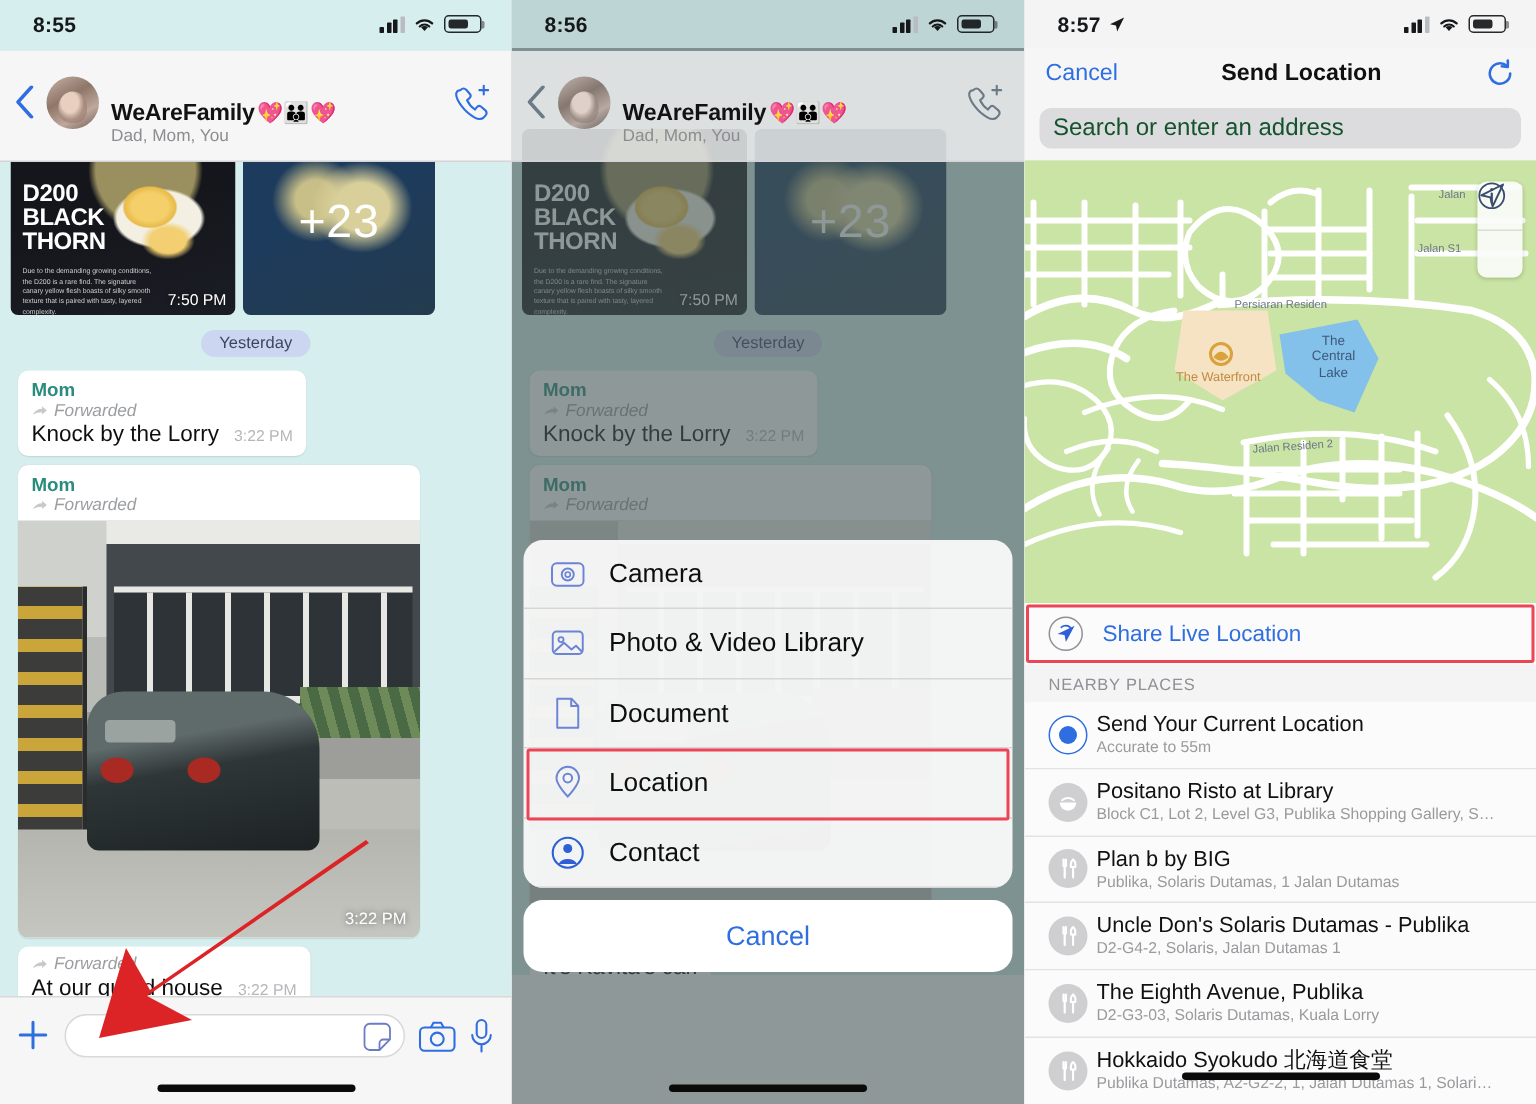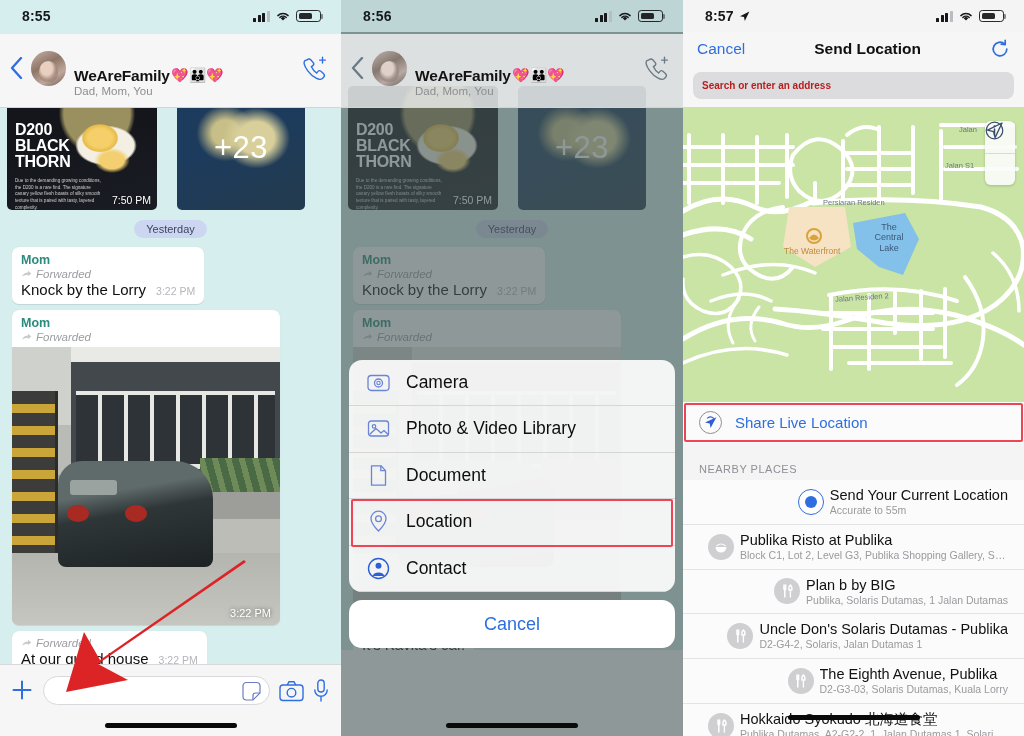--- a/index.html
+++ b/index.html
@@ -55,21 +55,21 @@
   .ch-text { flex: 1 1 auto; min-width: 0; line-height: 1.12; }
   .ch-title { font-size: 15.5px; font-weight: bold; color: #121212; letter-spacing: -.2px; display:flex; align-items:center; gap:2px;margin-top:29px;}
   .ch-emoji { font-size: 14px; letter-spacing: 0px; }
   .ch-sub { font-size: 11.5px; color: #8b8d90; margin-top: 1px; }
   .call-icon { width: 28px; height: 26px; flex: 0 0 auto; }
 
   
   .chat-body { position: relative; background: #d6eeee; height: calc(736px - 34px - 52px); overflow: hidden; }
   .p1 .chat-body { height: 736px; }
 
-  .media-row { display: flex; gap: 20px; padding: 0 0 0 7px; border-radius: 27px; }
+  .media-row { display: flex; gap: 5px; padding: 0 0 0 7px; border-radius: 27px; }
   .media-card { position: relative; border-radius: 5px; overflow: hidden; }
   .media-a { width: 150px; height: 124px;
      background:
        radial-gradient(ellipse at 62% 42%, #f5d06a 0 9%, #e8bb4a 13%, rgba(0,0,0,0) 14%),
        radial-gradient(ellipse at 70% 60%, #f3cf71 0 8%, rgba(0,0,0,0) 12%),
        radial-gradient(ellipse at 66% 48%, #f3efe2 0 20%, rgba(0,0,0,0) 22%),
        radial-gradient(ellipse at 60% 22%, #9a8f5e 0 26%, rgba(0,0,0,0) 30%),
        linear-gradient(165deg,#14161c 0 42%, #1b1d24 100%);
   }
   .media-b { width: 128px; height: 124px;
@@ -143,37 +143,37 @@
   .cancel-label { font-size:18px; color:#2f6ee0; font-weight:500; }
   .hl-box { position:absolute; border: 2px solid #ed4456; border-radius: 2px; pointer-events:none; }
 
   
   .loc-nav { height: 34px; display:flex; align-items:center; justify-content:space-between; padding: 0 14px; background:#f6f6f6;}
   .nav-cancel { font-size: 15.5px; color: #2f6ee0; }
   .nav-title { font-size: 15.5px; font-weight: bold; color: #101010; }
   .nav-refresh { width: 20px; height: 20px; }
   .search-wrap { background:#f6f6f6; padding: 6px 10px 8px; }
   .search-field { height: 27px; background:#dcdcdf; border-radius: 8px; display:flex; align-items:center; padding: 0 9px; }
-  .search-ph { font-size: 10px; color: #b91c1c; font-weight: bold; }
+  .search-ph { font-size: 16px; color: #14532d; }
 
   .map { position:relative; height: 295px; background:#c6e2a0; overflow:hidden; }
   .map svg { position:absolute; inset:0; }
   .map-ctrl { position:absolute; right:9px; top:14px; width:30px; background: rgba(250,252,248,.92); border-radius:6px;
      box-shadow:0 1px 3px rgba(0,0,0,.18); }
   .map-ctrl div { height:32px; display:flex; align-items:center; justify-content:center; }
   .map-ctrl div+div { border-top:.5px solid #d8ddd2; }
   .map-label { position:absolute; font-size:7.5px; color:#6c7687; white-space:nowrap; }
   .lake-label { position:absolute; font-size:9px; color:#3d5a7a; text-align:center; line-height:1.15;}
   .wf-label { position:absolute; font-size:8.5px; color:#c08a3e; font-weight:500; }
 
   .live-row { height: 41px; display:flex; align-items:center; gap:13px; padding: 0 16px; background:#fbfbfb; position:relative;}
   .live-ico { width: 23px; height:23px; border-radius:50%; border:1.2px solid #8e9096; display:flex; align-items:center; justify-content:center; flex:0 0 auto;}
   .live-label { font-size:15px; color:#2f6ee0; }
-  .section-hd { font-size:11px; color:#8e9096; letter-spacing:.5px; padding: 8px 16px 5px; background:#f4f4f4;margin-top:12px; }
-  .place-row { display:flex; align-items:center; gap:6px; padding: 6px 16px; background:#fbfbfb; border-bottom:.5px solid #e3e3e5;justify-content:flex-end; }
+  .section-hd { font-size:11px; color:#8e9096; letter-spacing:.5px; padding: 8px 16px 5px; background:#f4f4f4; }
+  .place-row { display:flex; align-items:center; gap:6px; padding: 6px 16px; background:#fbfbfb; border-bottom:.5px solid #e3e3e5; }
   .place-ico { width:26px; height:26px; border-radius:50%; background:#cfcfd1; flex:0 0 auto; display:flex; align-items:center; justify-content:center; }
   .place-ico.sel { background:#fff; border:1.5px solid #2f6ee0; }
   .place-txt { min-width:0; }
   .place-name { font-size:14.5px; color:#111; line-height:1.25; white-space:nowrap; overflow:hidden; text-overflow:ellipsis; }
   .place-sub { font-size:10.5px; color:#9a9a9e; line-height:1.3; white-space:nowrap; overflow:hidden; text-overflow:ellipsis; }
   .p3 .home-ind { bottom: 16px; }
 
   
   .arrow-anno { position:absolute; pointer-events:none; }
 </style>
@@ -614,21 +614,21 @@
     </div>
 
     <div class="place-row">
       <span class="place-ico">
         <svg width="14" height="14" viewBox="0 0 14 14">
             <path d="M1.5 7 h11 a5.5 5.5 0 0 1-11 0Z" fill="#fff"></path>
             <path d="M3 5.5 q4 -3 8 0" fill="none" stroke="#fff" stroke-width="1.2" stroke-linecap="round"></path>
           </svg>
       </span>
       <span class="place-txt" style="min-width:0;max-width:268px;">
-        <span class="place-name" style="display:block;">Publika Risto at Publika</span>
+        <span class="place-name" style="display:block;">Positano Risto at Library</span>
         <span class="place-sub" style="display:block;">Block C1, Lot 2, Level G3, Publika Shopping Gallery, Solaris Duta...</span>
       </span>
     </div>
 
     <div class="place-row">
       <span class="place-ico">
         <svg width="13" height="14" viewBox="0 0 13 14">
             <path d="M3 1 V5.4 M4.6 1 V5.4 M3.8 5.4 V13" stroke="#fff" stroke-width="1.5" stroke-linecap="round" fill="none"></path>
             <path d="M9.4 1 q2 1.6 1.4 5 h-2.8 q-.6 -3.4 1.4 -5Z M9.4 6 V13" stroke="#fff" stroke-width="1.4" fill="none" stroke-linecap="round"></path>
           </svg>

